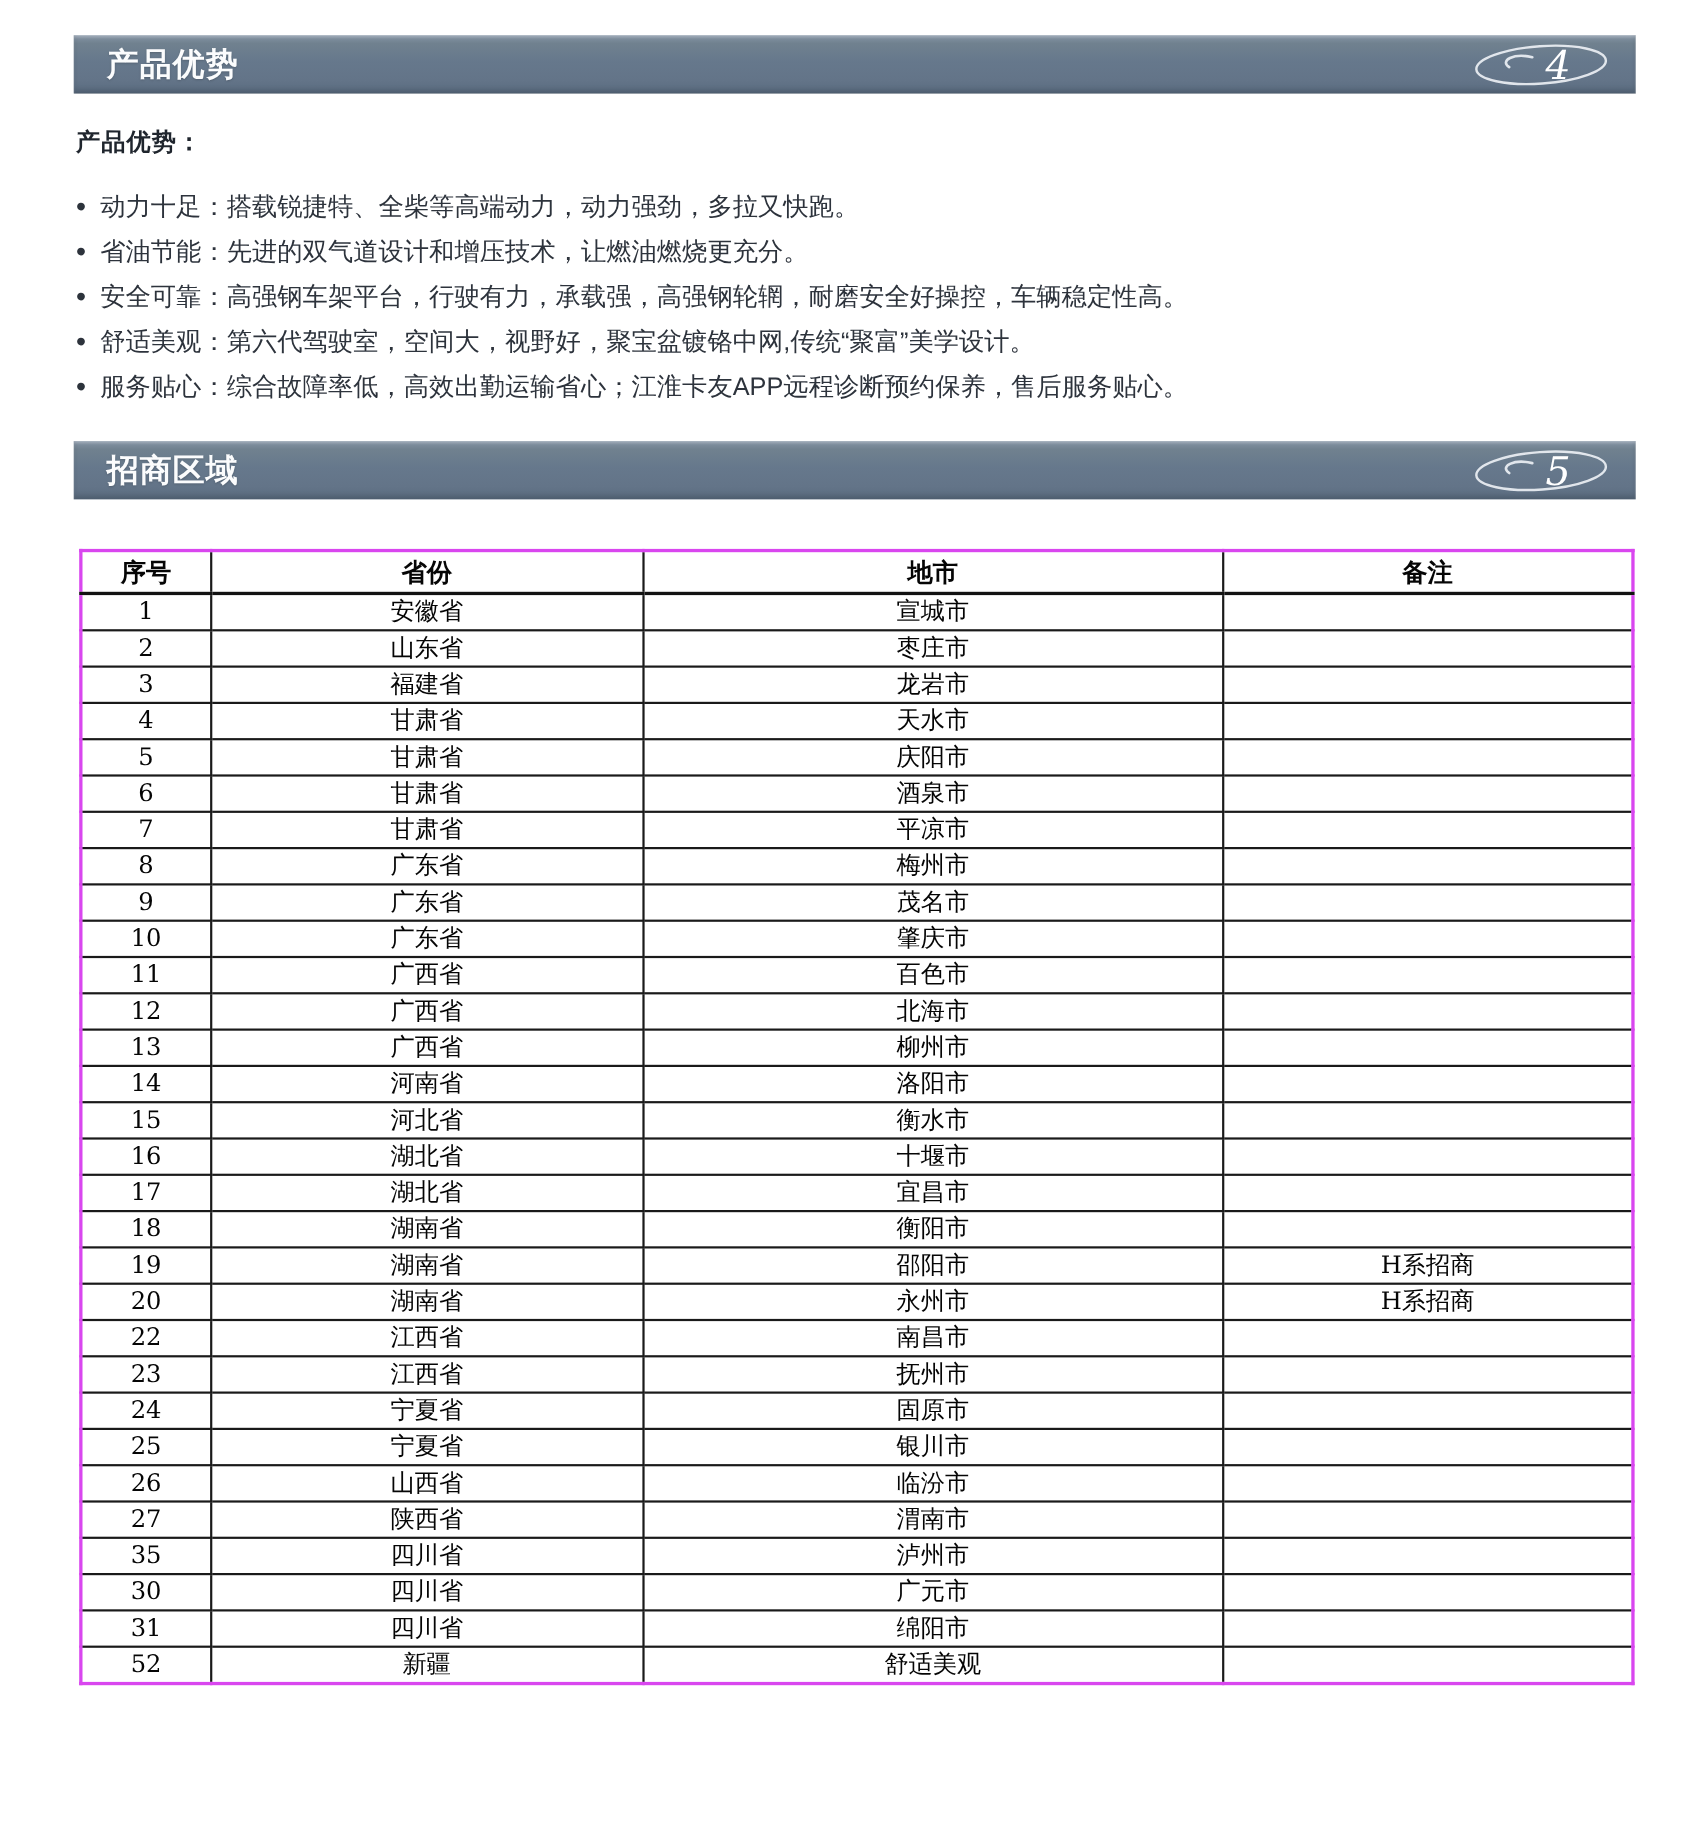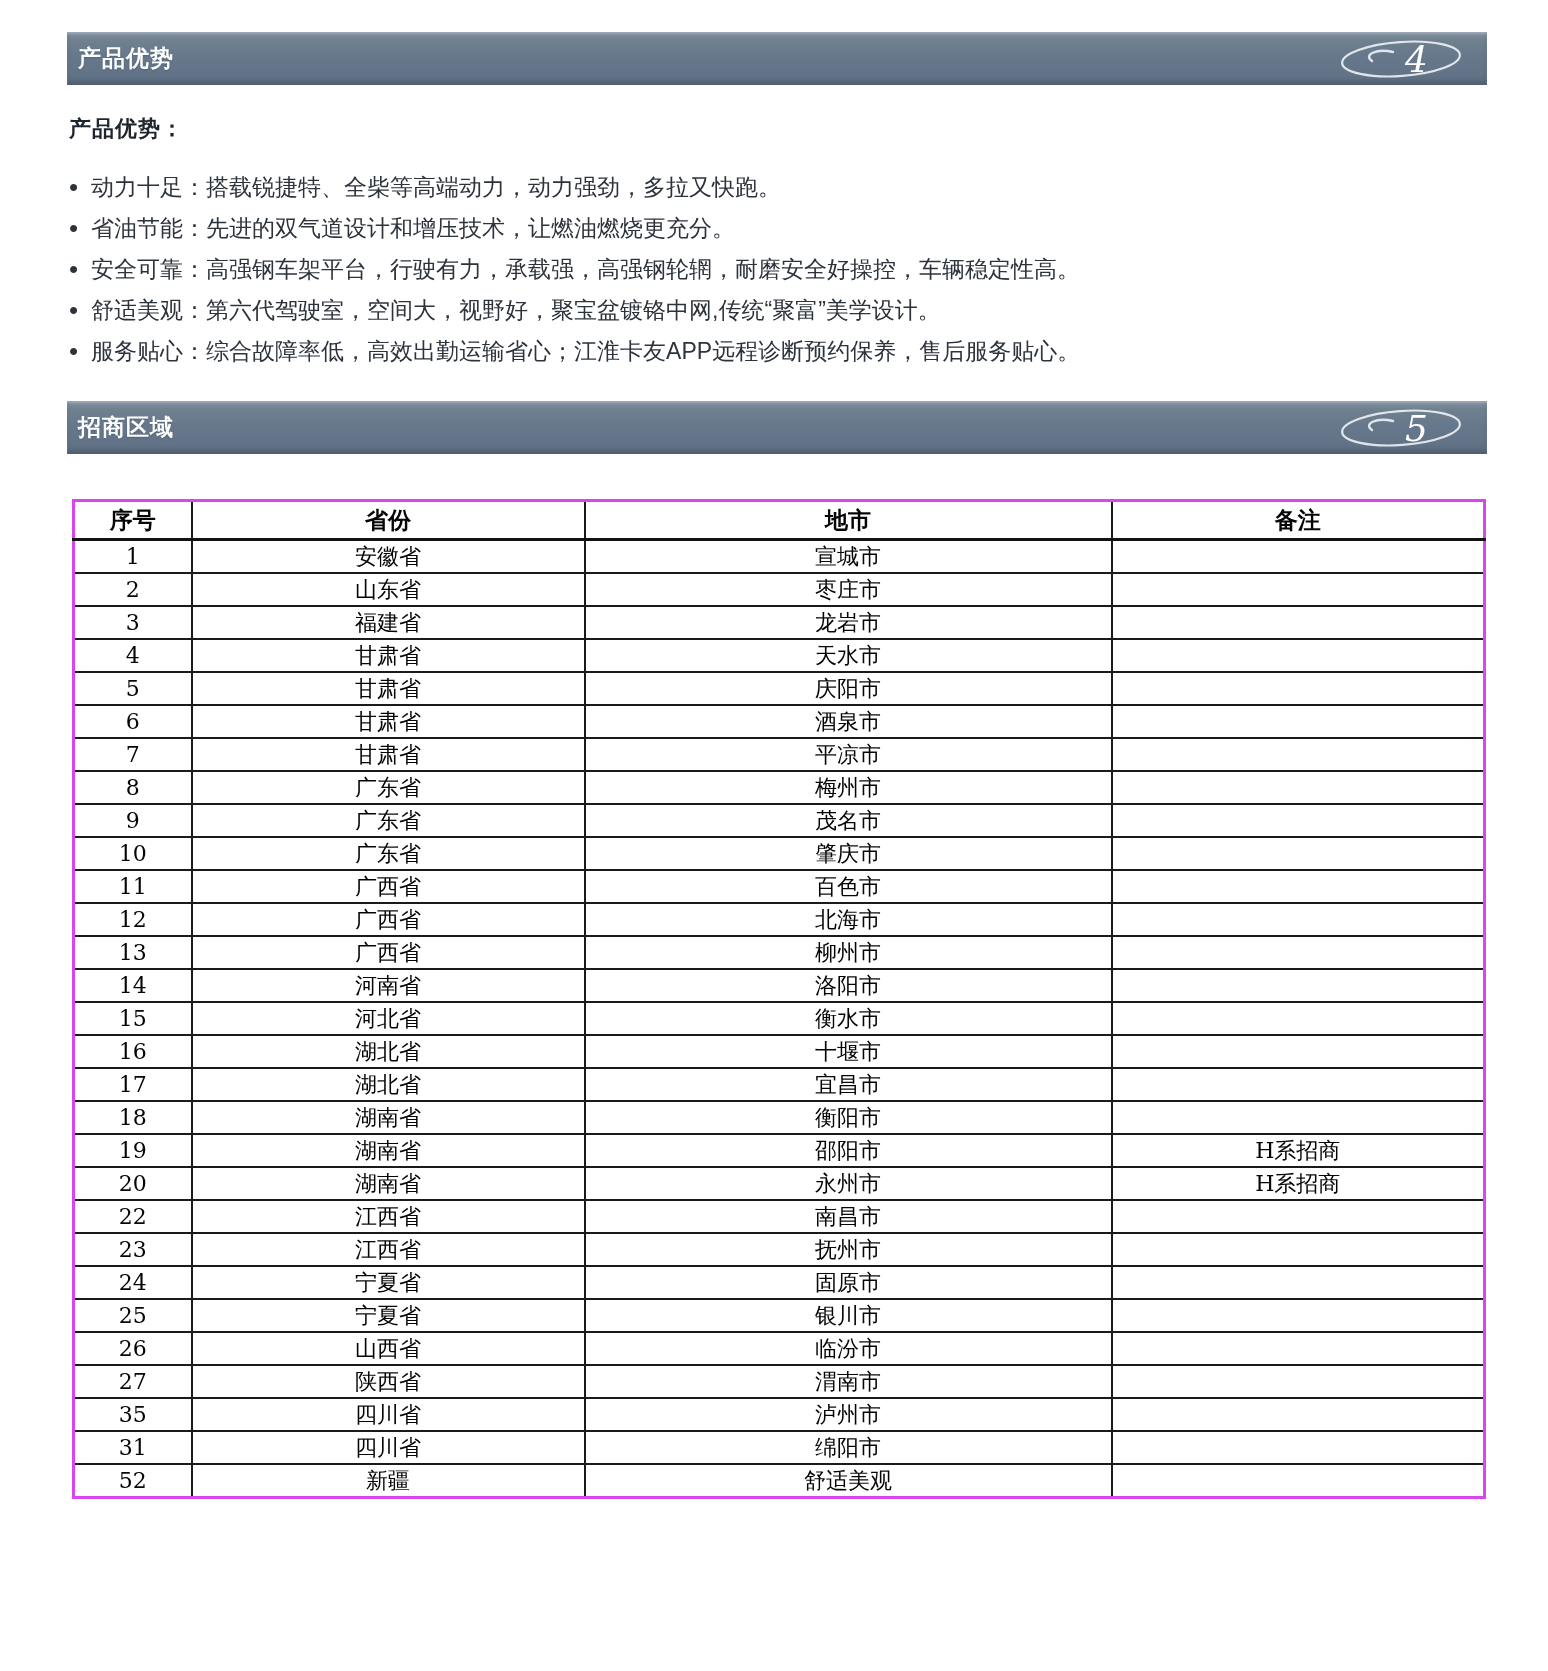--- a/index.html
+++ b/index.html
@@ -17,22 +17,22 @@
   .section-bar {
     position: relative;
     margin-left: 67px;
     width: 1420px; height: 53px;
     background: linear-gradient(180deg, #8695a6 0%, #70818f 14%, #66788c 45%, #637488 78%, #596b7f 100%);
     box-shadow: inset 0 2px 2px rgba(255,255,255,0.22), inset 0 -3px 5px rgba(0,0,0,0.14);
     display: flex; align-items: center;
   }
   .bar-title {
     color: #fbfcfd;
-    font-size: 23px; font-weight: bold;
-    padding-left: 11px; letter-spacing: 1px;
+    font-size: 29px; font-weight: bold;
+    padding-left: 30px; letter-spacing: 1px;
     text-shadow: 0 1px 2px rgba(0,0,0,0.18);
   }
   .bar-num {
     position: absolute; right: 20px; top: 3px;
     width: 132px; height: 48px;
   }
 
   
   .adv-heading {
     margin: 29px 0 0 69px;
@@ -293,20 +293,26 @@
           <td>渭南市</td>
           <td></td>
         </tr>
         <tr>
           <td>35</td>
           <td>四川省</td>
           <td>泸州市</td>
           <td></td>
         </tr>
         <tr>
+          <td>30</td>
+          <td>四川省</td>
+          <td>广元市</td>
+          <td></td>
+        </tr>
+        <tr>
           <td>31</td>
           <td>四川省</td>
           <td>绵阳市</td>
           <td></td>
         </tr>
         <tr>
           <td>52</td>
           <td>新疆</td>
           <td>舒适美观</td>
           <td></td>

